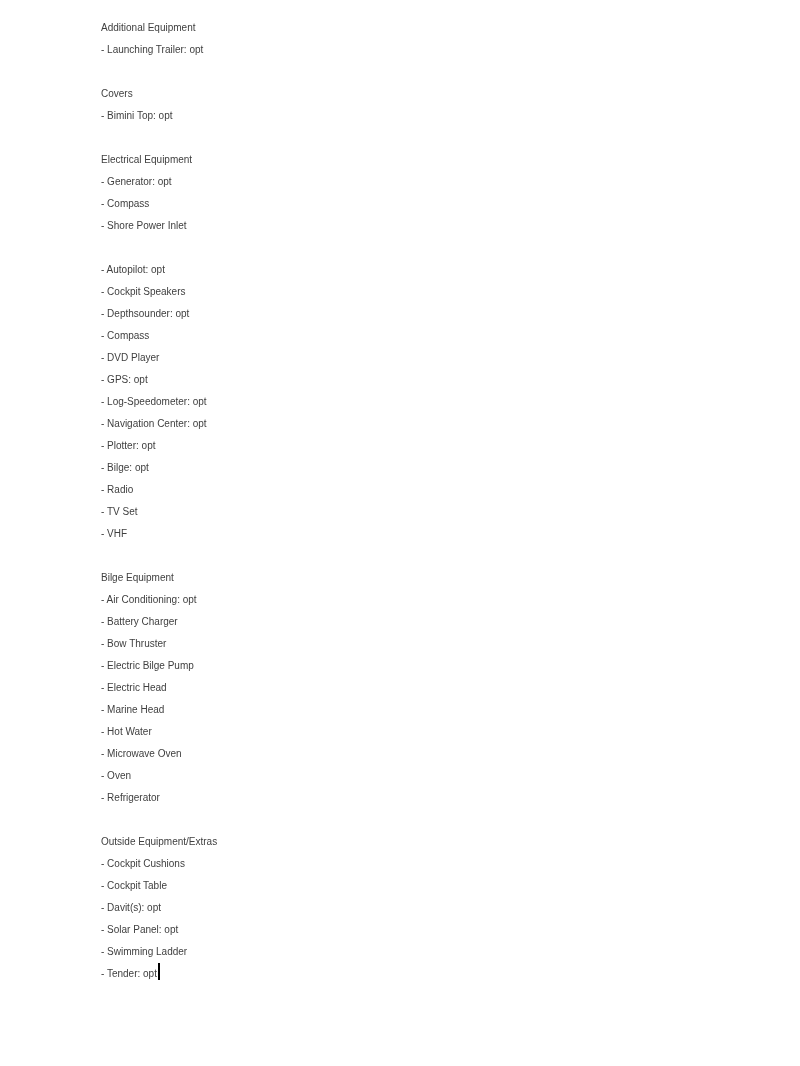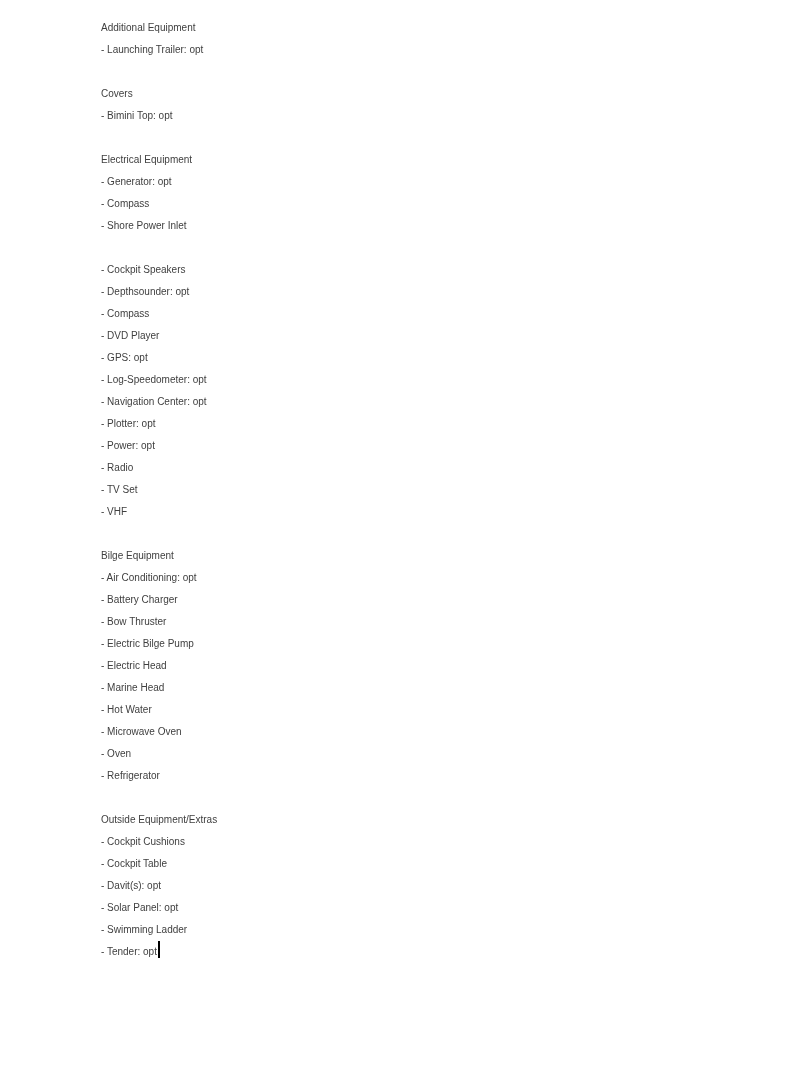--- a/index.html
+++ b/index.html
@@ -58,29 +58,30 @@
         <div class="line">Covers</div>
         <div class="line"><span>- Bimini Top: opt</span></div>
       </div>
       <div class="section">
         <div class="line">Electrical Equipment</div>
         <div class="line"><span>- Generator: opt</span></div>
         <div class="line"><span>- Compass</span></div>
         <div class="line"><span>- Shore Power Inlet</span></div>
       </div>
       <div class="section">
+        <div class="line"><span>- Autopilot: opt</span></div>
         <div class="line"><span>- Cockpit Speakers</span></div>
         <div class="line"><span>- Depthsounder: opt</span></div>
         <div class="line"><span>- Compass</span></div>
         <div class="line"><span>- DVD Player</span></div>
         <div class="line"><span>- GPS: opt</span></div>
         <div class="line"><span>- Log-Speedometer: opt</span></div>
         <div class="line"><span>- Navigation Center: opt</span></div>
         <div class="line"><span>- Plotter: opt</span></div>
-        <div class="line"><span>- Power: opt</span></div>
+        <div class="line"><span>- Bilge: opt</span></div>
         <div class="line"><span>- Radio</span></div>
         <div class="line"><span>- TV Set</span></div>
         <div class="line"><span>- VHF</span></div>
       </div>
       <div class="section">
         <div class="line">Bilge Equipment</div>
         <div class="line"><span>- Air Conditioning: opt</span></div>
         <div class="line"><span>- Battery Charger</span></div>
         <div class="line"><span>- Bow Thruster</span></div>
         <div class="line"><span>- Electric Bilge Pump</span></div>

